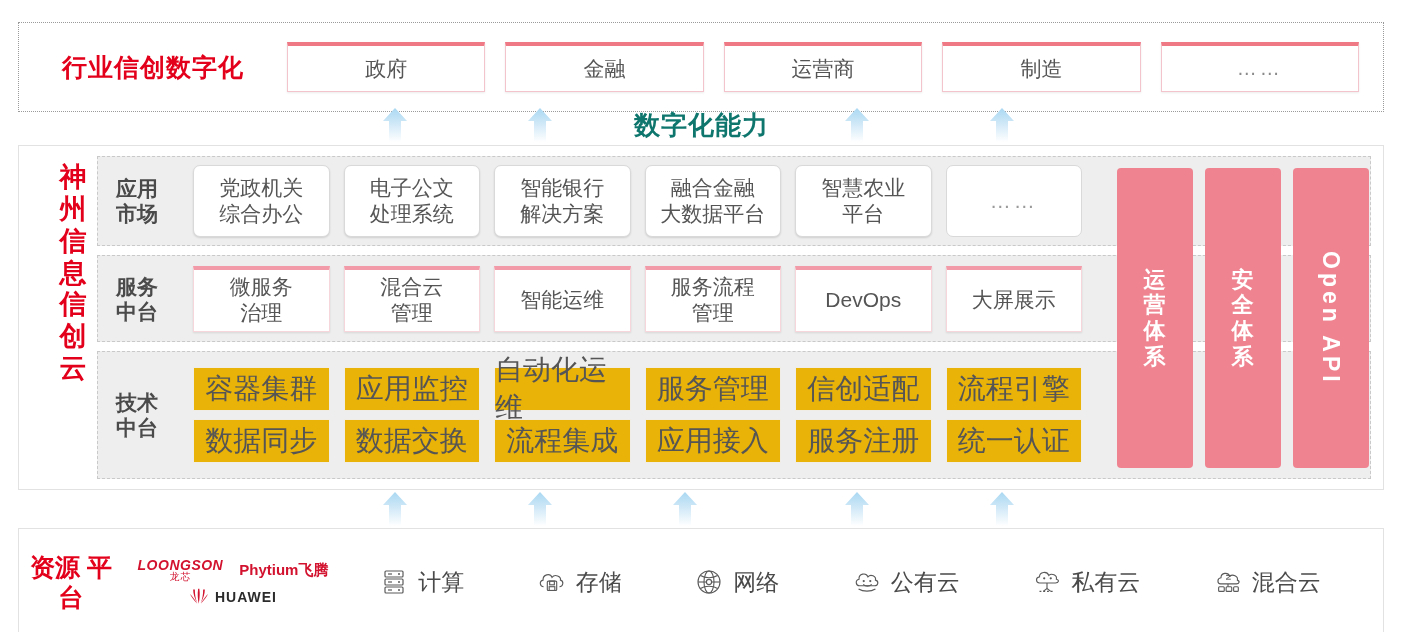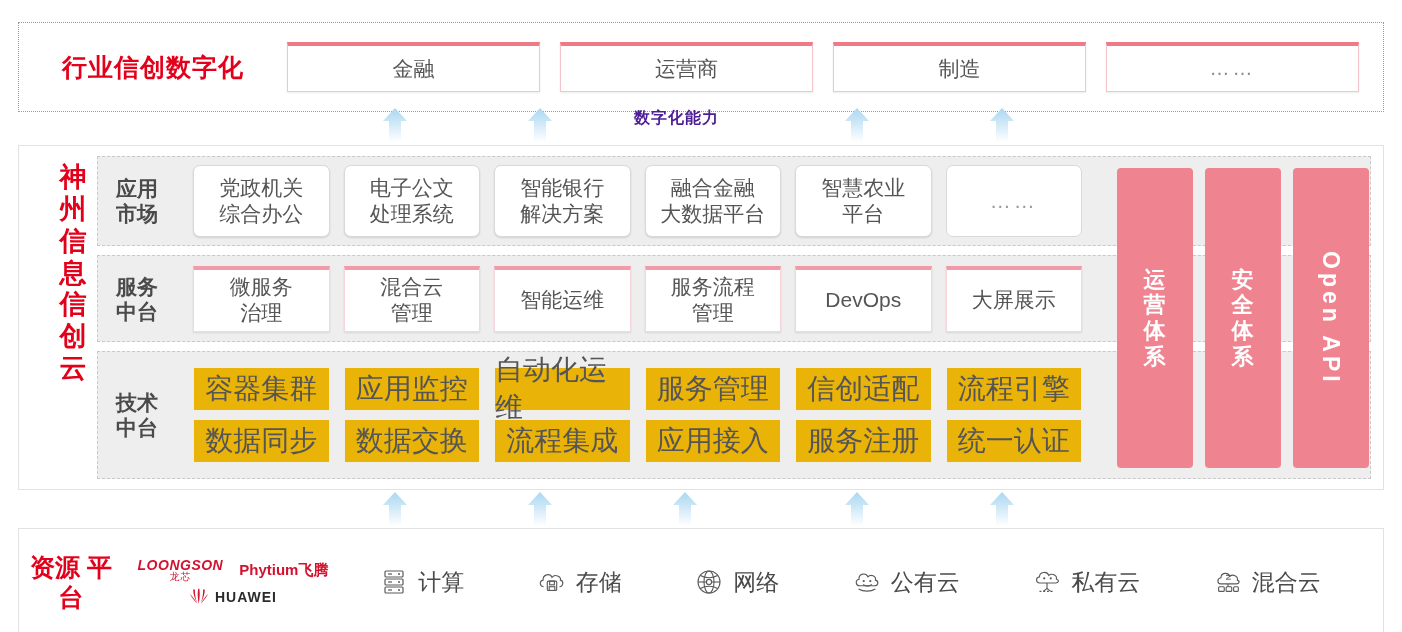--- a/index.html
+++ b/index.html
@@ -34,21 +34,21 @@
     font-size:21px; color:#555;
   }
   .ind-card.dots { color:#8a8a8a; letter-spacing:3px; font-size:20px; }
 
   
   .arrow-band-top {
     position:absolute; left:18px; top:104px; width:1366px; height:38px;
   }
   .cap-label {
     position:absolute; left:616px; top:4px;
-    color:#4c1d95; font-size:16px; font-weight:bold; letter-spacing:1px;
+    color:#0f766e; font-size:26px; font-weight:bold; letter-spacing:1px;
   }
   .arrow {
     position:absolute; bottom:0; width:42px; height:34px;
   }
   .arrow svg { display:block; width:42px; height:34px; }
 
   
   .cloud-box {
     position:absolute; left:18px; top:145px; width:1366px; height:345px;
     border:1px solid #e2e2e2; background:#ffffff;
@@ -158,20 +158,21 @@
   .res-item .ri-label { font-size:23px; color:#4a4a4a; }
 </style>
 </head>
 <body>
 
 <div class="page">
 
   <div class="industry-band">
     <div class="industry-title">行业信创数字化</div>
     <div class="industry-cards">
+      <div class="ind-card">政府</div>
       <div class="ind-card">金融</div>
       <div class="ind-card">运营商</div>
       <div class="ind-card">制造</div>
       <div class="ind-card dots">……</div>
     </div>
   </div>
 
   <div class="arrow-band-top">
     <div class="cap-label">数字化能力</div>
     <div class="arrow" style="left:356px;">

